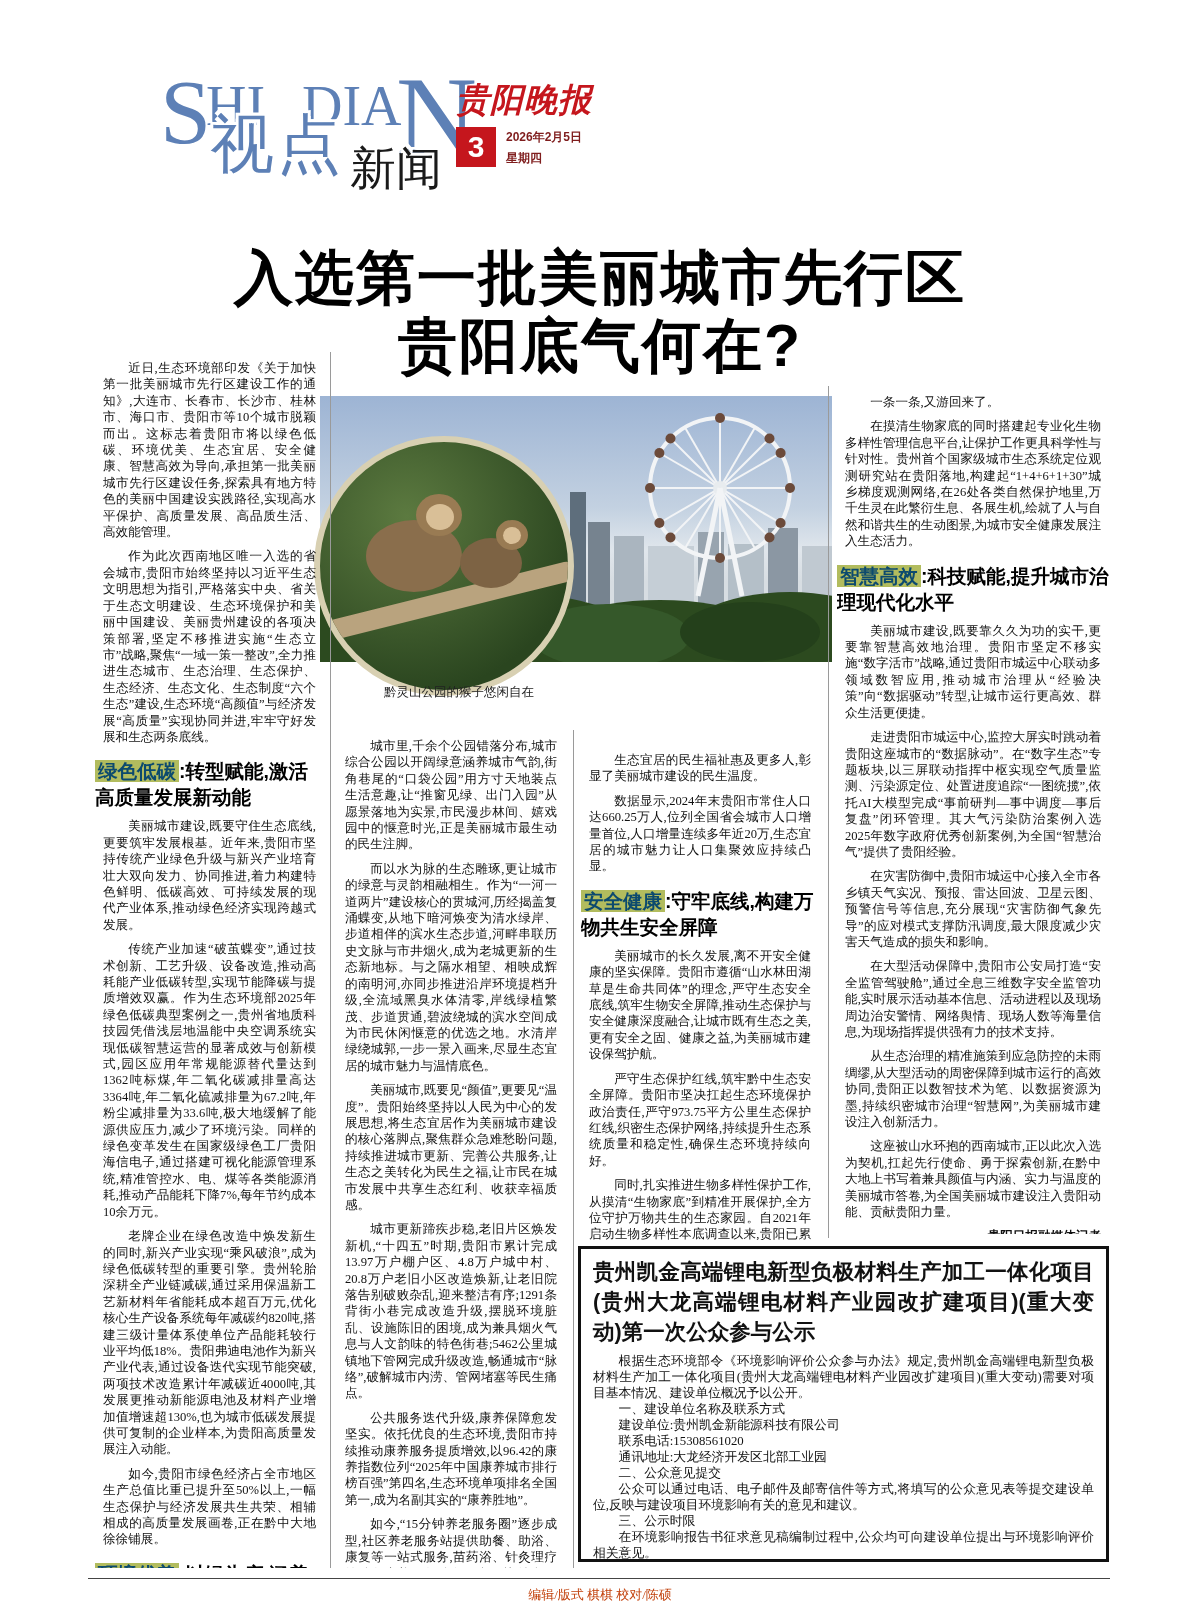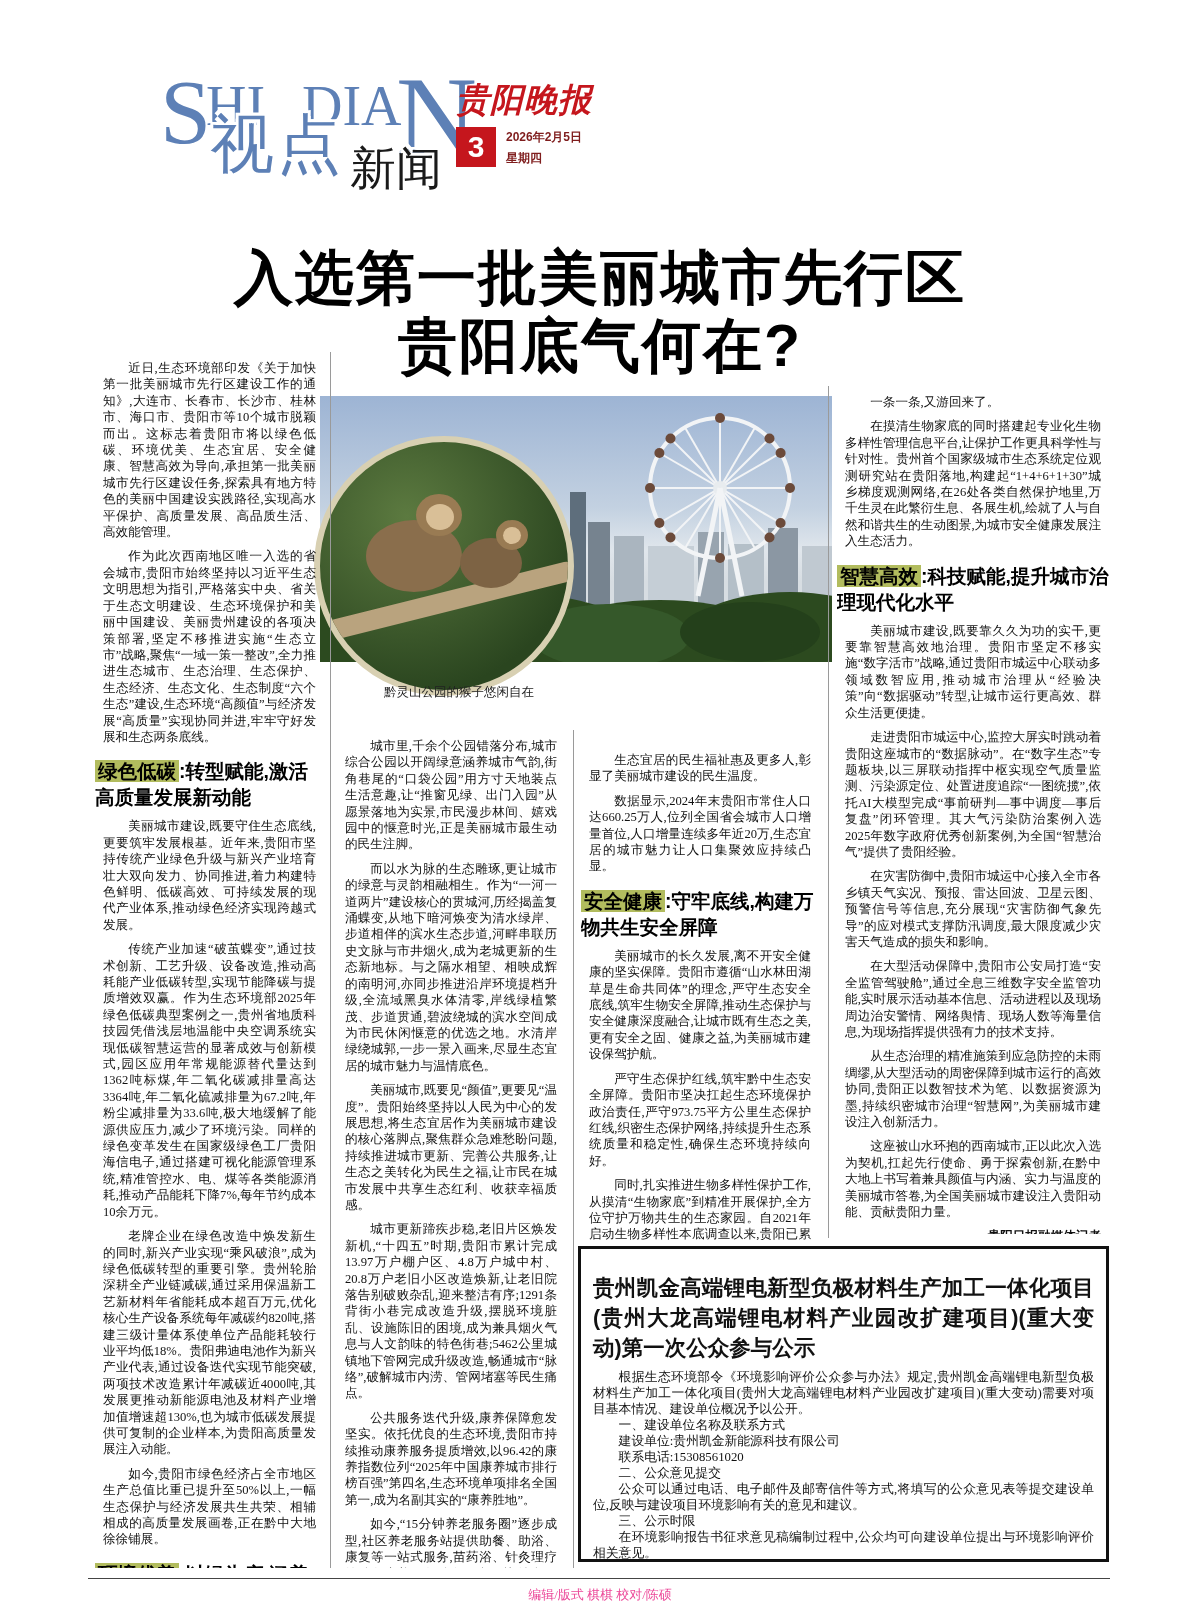--- a/index.html
+++ b/index.html
@@ -55,39 +55,39 @@
 
   
   .col{position:absolute;text-align:justify;font-size:12.6px;line-height:16.4px;overflow:hidden;}
   .col p{margin:8px;text-indent:2em;}
   .col-1{left:95px;top:352px;width:229px;height:1216px;}
   .col-2{left:337px;top:730px;width:228px;height:838px;}
   .col-3{left:581px;top:744px;width:238px;height:496px;}
   .col-4{left:837px;top:386px;width:272px;height:848px;}
   .sec{font-family:"Liberation Sans","DejaVu Sans",sans-serif;font-weight:900;font-size:19.5px;
       line-height:26px;margin:13px 0 7px;color:#000;text-align:left;text-indent:0;}
-  .badge{background:#b2bc5e;color:#000000;padding:0 3px;}
+  .badge{background:#b2bc5e;color:#0c4a6e;padding:0 3px;}
   .byline{text-align:right;font-weight:bold;margin-top:6px;text-indent:0 !important;}
 
   
   .vrule{position:absolute;width:1px;background:#9a9a9a;}
   .vr1{left:330px;top:352px;height:1216px;}
   .vr2{left:573px;top:730px;height:838px;}
   .vr3{left:828px;top:386px;height:852px;}
 
   
   .notice{position:absolute;left:578px;top:1246px;width:531px;height:316px;border:3px solid #111;
-      box-sizing:border-box;padding:24px 12px 6px;overflow:hidden;}
+      box-sizing:border-box;padding:8px 12px 6px;overflow:hidden;}
   .notice-title{font-family:"Liberation Sans","DejaVu Sans",sans-serif;font-weight:900;
       font-size:21.5px;line-height:30px;margin:0 0 6px;text-align:justify;}
   .notice-body p{margin:0;text-indent:2em;font-size:12.8px;line-height:16px;text-align:justify;}
 
   
   .footer-rule{position:absolute;left:88px;top:1578px;width:1022px;border-top:1px solid #444;}
-  .footer{position:absolute;left:0;top:1586px;width:1200px;text-align:center;font-size:13px;color:#ec4899;}
+  .footer{position:absolute;left:0;top:1586px;width:1200px;text-align:center;font-size:13px;color:#c2410c;}
 </style>
 </head>
 <body>
 
 <div class="page">
 
   <div class="logo">
     <span class="l-s">S</span>
     <span class="l-hi">HI</span>
     <span class="l-dia">DIA</span>
@@ -251,20 +251,21 @@
   <div class="vrule vr2"></div>
   <div class="vrule vr3"></div>
 
   <div class="notice">
     <h2 class="notice-title">贵州凯金高端锂电新型负极材料生产加工一体化项目(贵州大龙高端锂电材料产业园改扩建项目)(重大变动)第一次公众参与公示</h2>
     <div class="notice-body">
         <p>根据生态环境部令《环境影响评价公众参与办法》规定,贵州凯金高端锂电新型负极材料生产加工一体化项目(贵州大龙高端锂电材料产业园改扩建项目)(重大变动)需要对项目基本情况、建设单位概况予以公开。</p>
         <p>一、建设单位名称及联系方式</p>
         <p>建设单位:贵州凯金新能源科技有限公司</p>
         <p>联系电话:15308561020</p>
+        <p>通讯地址:大龙经济开发区北部工业园</p>
         <p>二、公众意见提交</p>
         <p>公众可以通过电话、电子邮件及邮寄信件等方式,将填写的公众意见表等提交建设单位,反映与建设项目环境影响有关的意见和建议。</p>
         <p>三、公示时限</p>
         <p>在环境影响报告书征求意见稿编制过程中,公众均可向建设单位提出与环境影响评价相关意见。</p>
       </div>
   </div>
 
   <div class="footer-rule"></div>
   <div class="footer">编辑/版式 棋棋  校对/陈硕</div>
 

